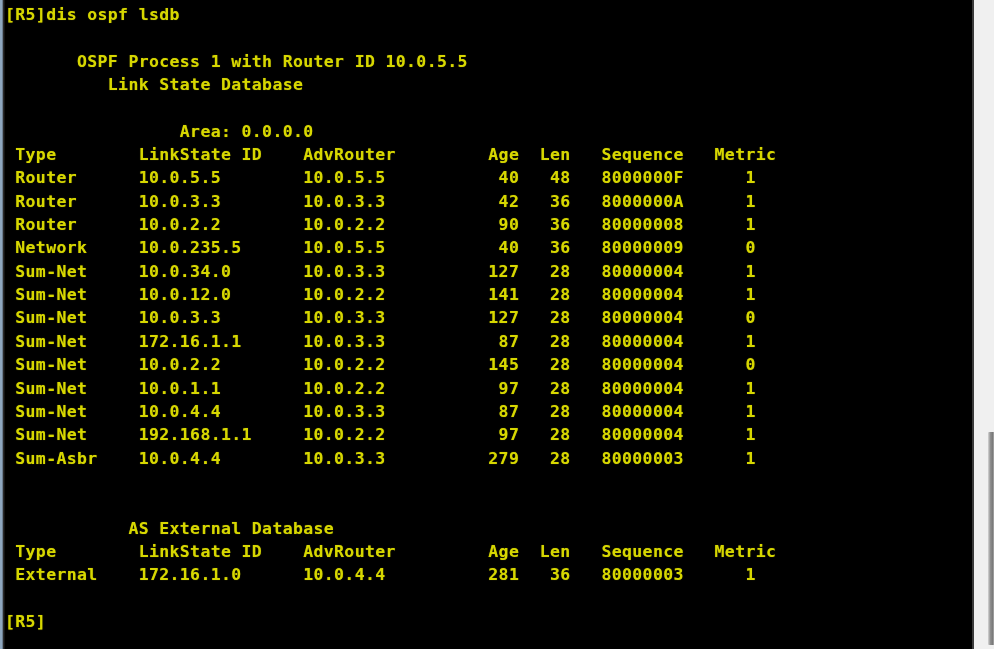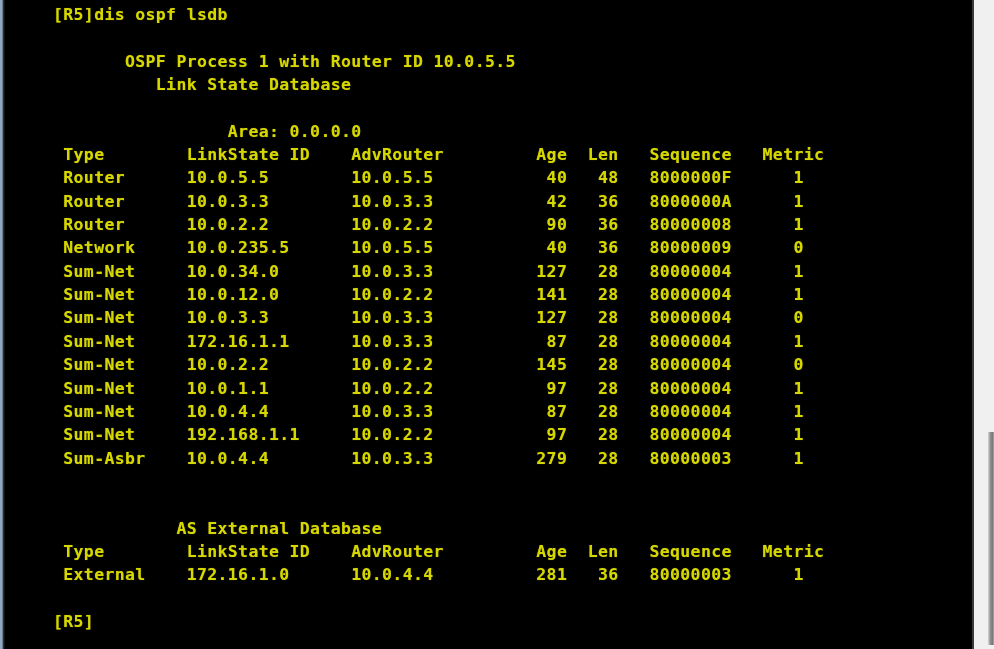--- a/index.html
+++ b/index.html
@@ -58,21 +58,20 @@
     letter-spacing: 0.35px;
     white-space: pre;
     font-weight: 700;
     text-shadow: 0 0 1px rgba(190,190,0,0.55);
   }
 
   .term-line {
     display: block;
     height: 23.35px;
     white-space: pre;
-    padding-left: 48px;
   }
 
   
   #scroll-gutter {
     position: absolute;
     right: 0;
     top: 0;
     width: 22px;
     height: 649px;
     background: #f0f0f0;

